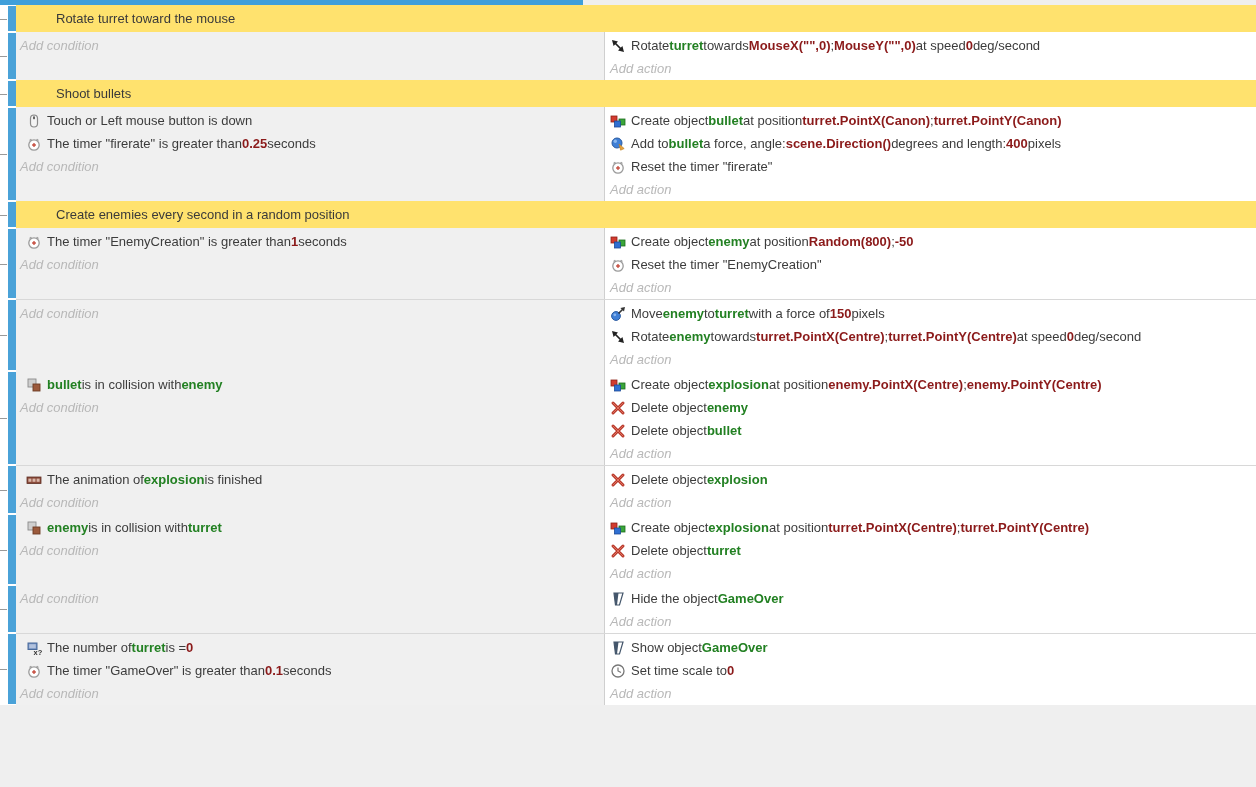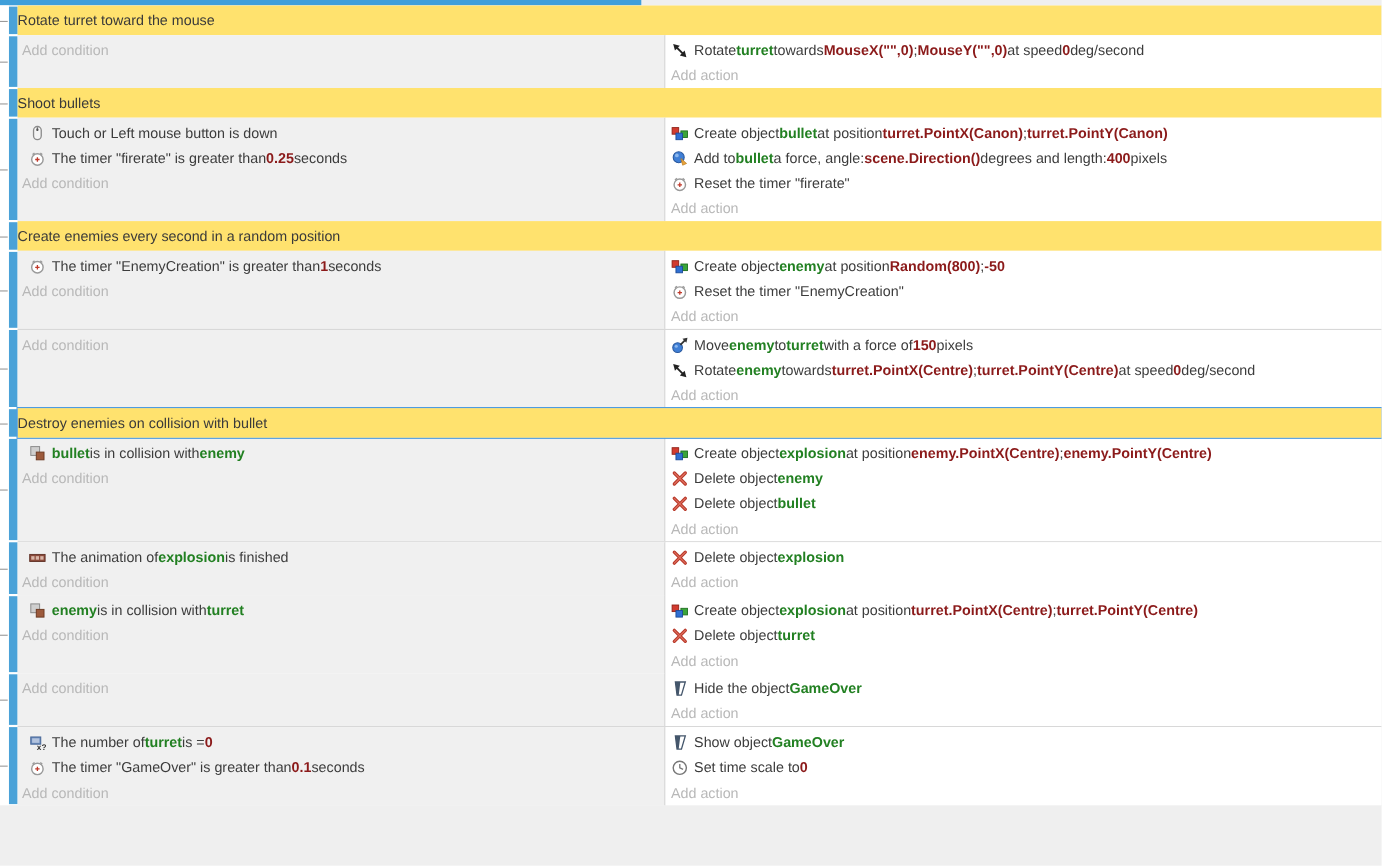--- a/index.html
+++ b/index.html
@@ -12,36 +12,36 @@
   }
   #topbar{height:5px;width:583px;background:#3f9fda;}
   #sheet{background:#ffffff;}
   .block{display:flex;align-items:stretch;}
   .gutter{width:8px;background:#ffffff;position:relative;flex:none;}
   .tick{position:absolute;left:0;top:50%;width:7px;height:1px;background:#9a9a9a;}
   .strip{width:8px;flex:none;margin:1px 0;}
   .comment{
     flex:1;background:var(--comment-bg);
     line-height:27px;height:27px;
-    color:#3a3a3a;white-space:nowrap;overflow:hidden;
+    padding-left:40px;color:#3a3a3a;white-space:nowrap;overflow:hidden;
   }
   .comment.selected{outline:1px solid #4d9be0;position:relative;z-index:2;}
   .event-content{flex:1;display:flex;align-items:stretch;}
   .event-content.evt-border{border-top:1px solid #d8d8d8;}
   .conditions{
     width:589px;flex:none;background:var(--cond-bg);
     border-right:1px solid #cfcfcf;padding-top:2px;box-sizing:border-box;
   }
   .actions{flex:1;background:var(--act-bg);padding-top:2px;}
   .line{
     display:flex;align-items:center;height:23px;white-space:nowrap;overflow:hidden;
   }
   .conditions .line{padding-left:10px;}
   .actions .line{padding-left:5px;}
-  .ph{height:23px;line-height:23px;color:var(--ph-color);}
+  .ph{height:23px;line-height:23px;color:var(--ph-color);font-style:italic;}
   .conditions .ph{padding-left:4px;}
   .actions .ph{padding-left:5px;}
   .icon{width:16px;height:16px;margin-right:5px;flex:none;display:inline-block;}
   .icon svg{width:16px;height:16px;display:block;}
   .seg-n{color:#3c3c3c;}
   .seg-o{color:var(--obj-color);font-weight:700;}
   .seg-p{color:var(--prm-color);font-weight:700;}
 </style>
 </head>
 <body style="--comment-bg: #ffe26e; --cond-bg: #f0f0f0; --act-bg: #ffffff; --obj-color: #228022; --prm-color: #8b1a1a; --ph-color: #b8b8b8;">
@@ -284,27 +284,20 @@
           </div>
           <div class="ph">Add action</div>
         </div>
       </div>
     </div>
     <div class="block">
       <div class="gutter">
         <div class="tick"></div>
       </div>
       <div class="strip" style="background: rgb(74, 162, 216);"></div>
-      <div class="comment selected">Destroy enemies on collision with bullet</div>
-    </div>
-    <div class="block">
-      <div class="gutter">
-        <div class="tick"></div>
-      </div>
-      <div class="strip" style="background: rgb(74, 162, 216);"></div>
       <div class="event-content">
         <div class="conditions">
           <div class="line">
             <span class="icon">
               <svg viewBox="0 0 16 16">
                 <rect x="2" y="2" width="8" height="8" fill="#cfcfcf" stroke="#8a8a8a" stroke-width="0.9"></rect>
                 <rect x="7" y="7" width="7" height="7" fill="#9c5a3c" stroke="#6e3c24" stroke-width="0.9"></rect>
               </svg>
             </span>
             <span class="seg-o">bullet</span>

